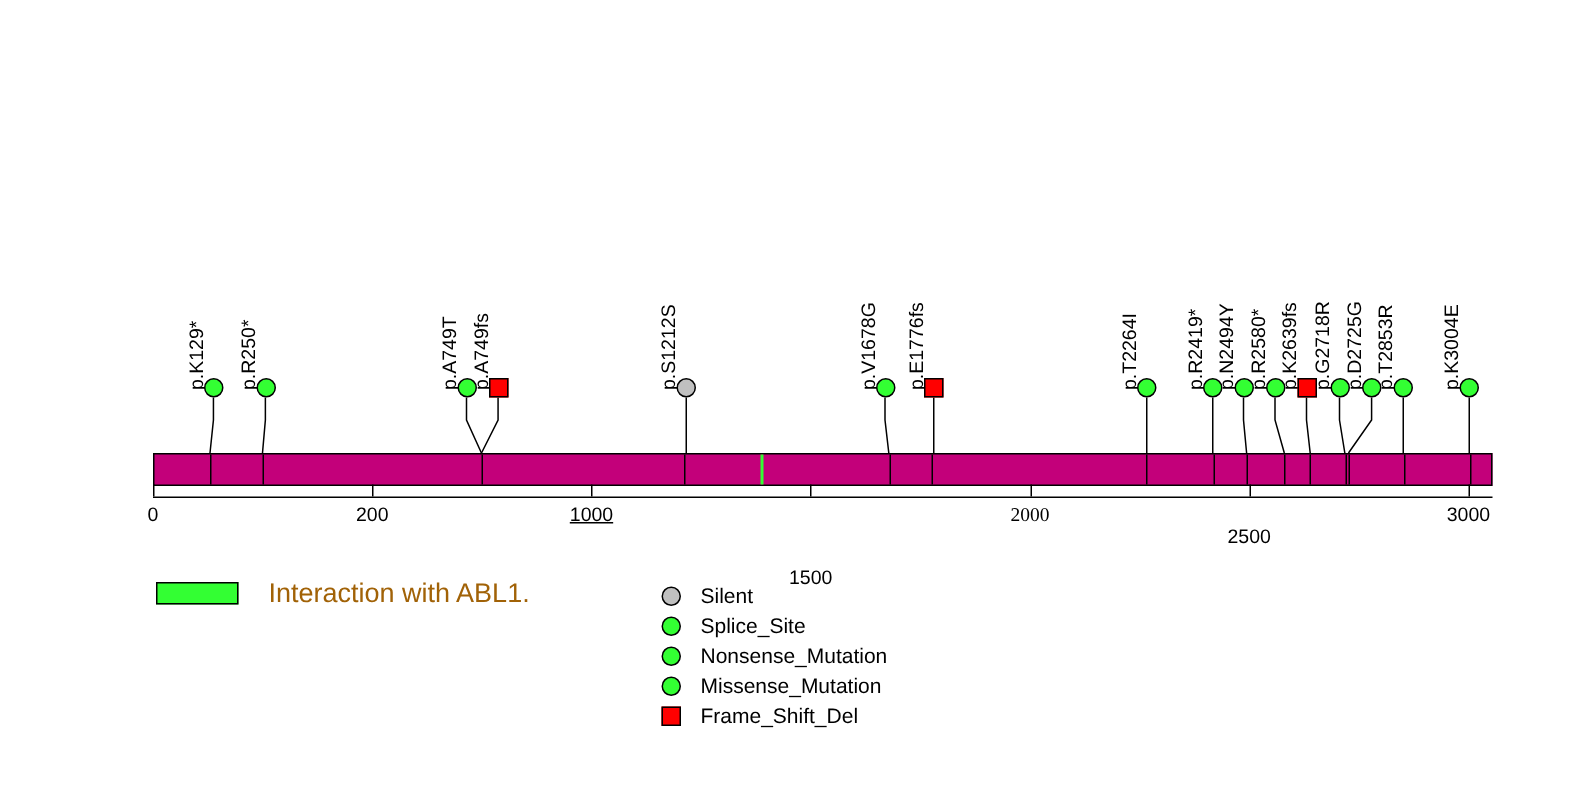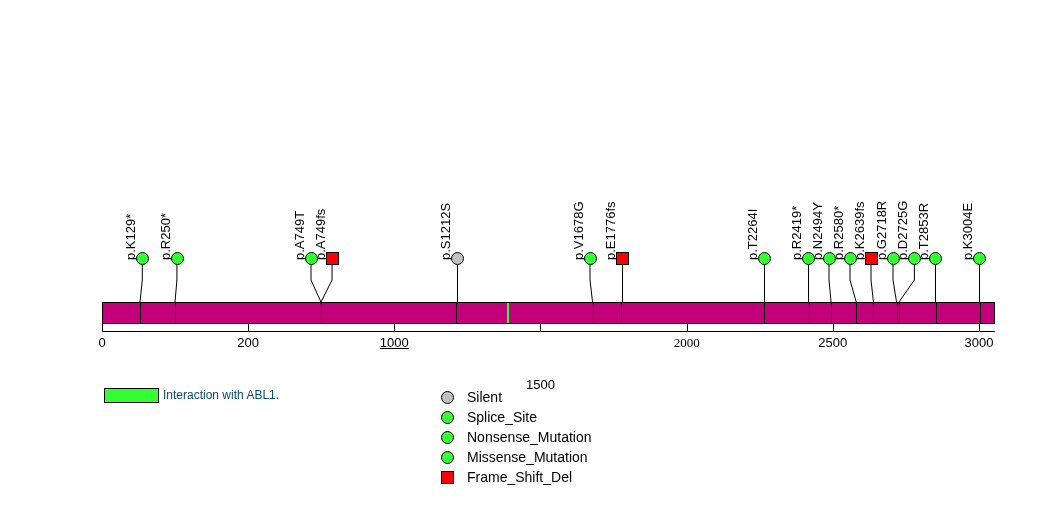--- a/index.html
+++ b/index.html
@@ -101,25 +101,25 @@
     left: 0;
     top: 0;
     width: 55px;
     height: 15px;
     box-sizing: border-box;
     background: #33ff33;
     border: 1px solid #000000;
   }
   #legend-domain-label {
     position: absolute;
-    left: 59px;
+    left: 75px;
     top: -1px;
-    font-size: 12px;
+    font-size: 18px;
     line-height: 17px;
-    color: #0c4a6e;
+    color: #a16207;
     white-space: nowrap;
   }
   #legend-mutations {
     position: absolute;
     left: 441px;
     top: 388px;
   }
   .legend-row {
     position: relative;
     height: 20px;
@@ -256,21 +256,21 @@
       <div class="axis-tick-label" style="top: 335px; left: 72px; width: 60px;">0</div>
       <div class="axis-tick" style="left: 248.165px; top: 323px; height: 8px;"></div>
       <div class="axis-tick-label" style="top: 335px; left: 218.165px; width: 60px;">200</div>
       <div class="axis-tick" style="left: 394.33px; top: 323px; height: 8px;"></div>
       <div class="axis-tick-label" style="top: 335px; left: 364.33px; width: 60px; text-decoration: underline;">1000</div>
       <div class="axis-tick" style="left: 540.495px; top: 323px; height: 8px;"></div>
       <div class="axis-tick-label" style="top: 335px; left: 510.495px; width: 60px; margin-top: 42px;">1500</div>
       <div class="axis-tick" style="left: 686.66px; top: 323px; height: 8px;"></div>
       <div class="axis-tick-label" style="top: 335px; left: 656.66px; width: 60px; font-family: Liberation Serif, serif;">2000</div>
       <div class="axis-tick" style="left: 832.825px; top: 323px; height: 8px;"></div>
-      <div class="axis-tick-label" style="top: 335px; left: 802.825px; width: 60px;">2500</div>
+      <div class="axis-tick-label" style="top: 350px; left: 802.825px; width: 60px;">2500</div>
       <div class="axis-tick" style="left: 978.99px; top: 323px; height: 8px;"></div>
       <div class="axis-tick-label" style="top: 335px; left: 948.99px; width: 60px; text-align: center;">3000</div>
     </div>
 
   <div id="legend-domain">
     <div id="legend-domain-swatch" style="background: rgb(51, 255, 51);"></div>
     <div id="legend-domain-label">Interaction with ABL1.</div>
   </div>
 
   <div id="legend-mutations">

